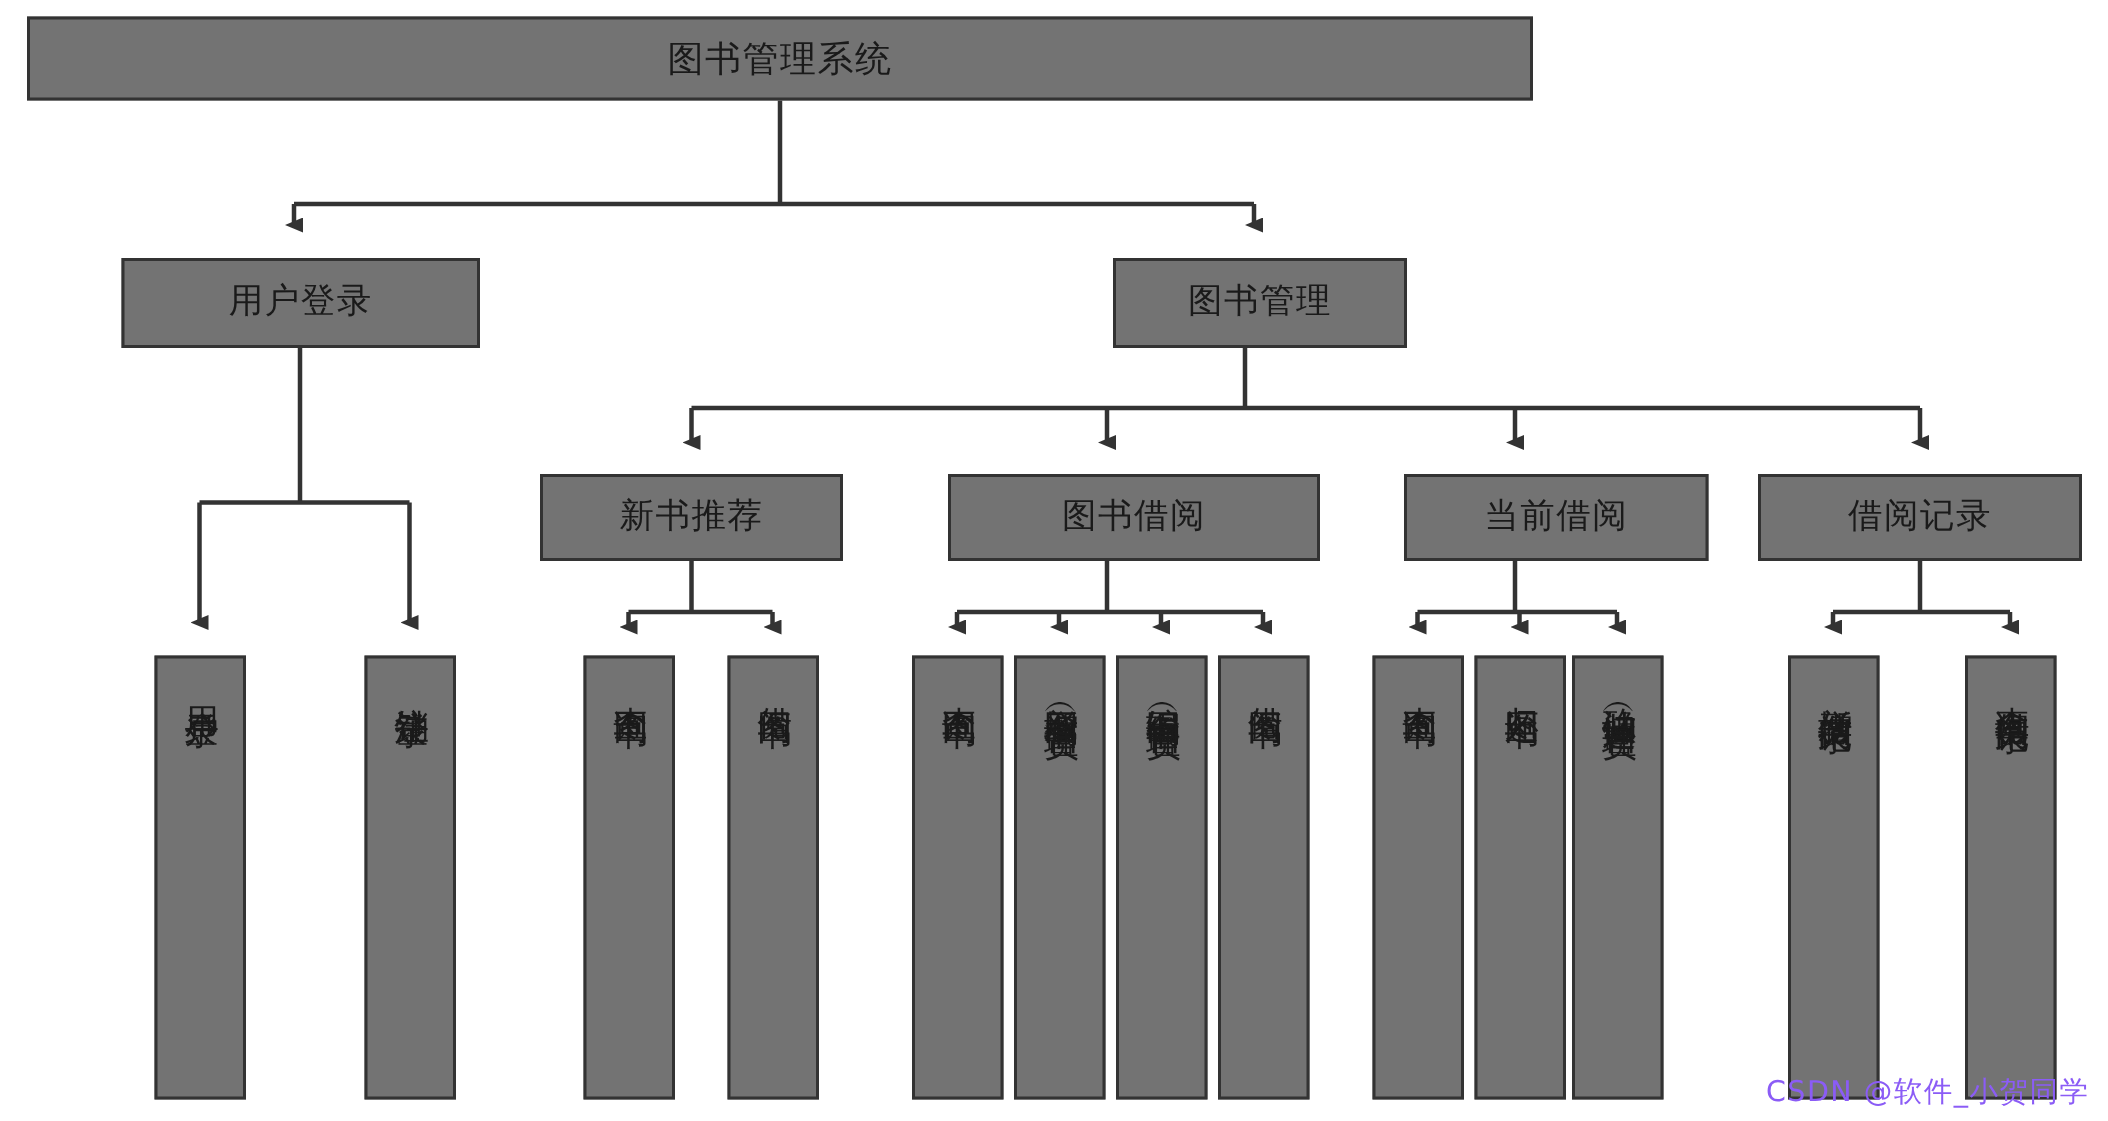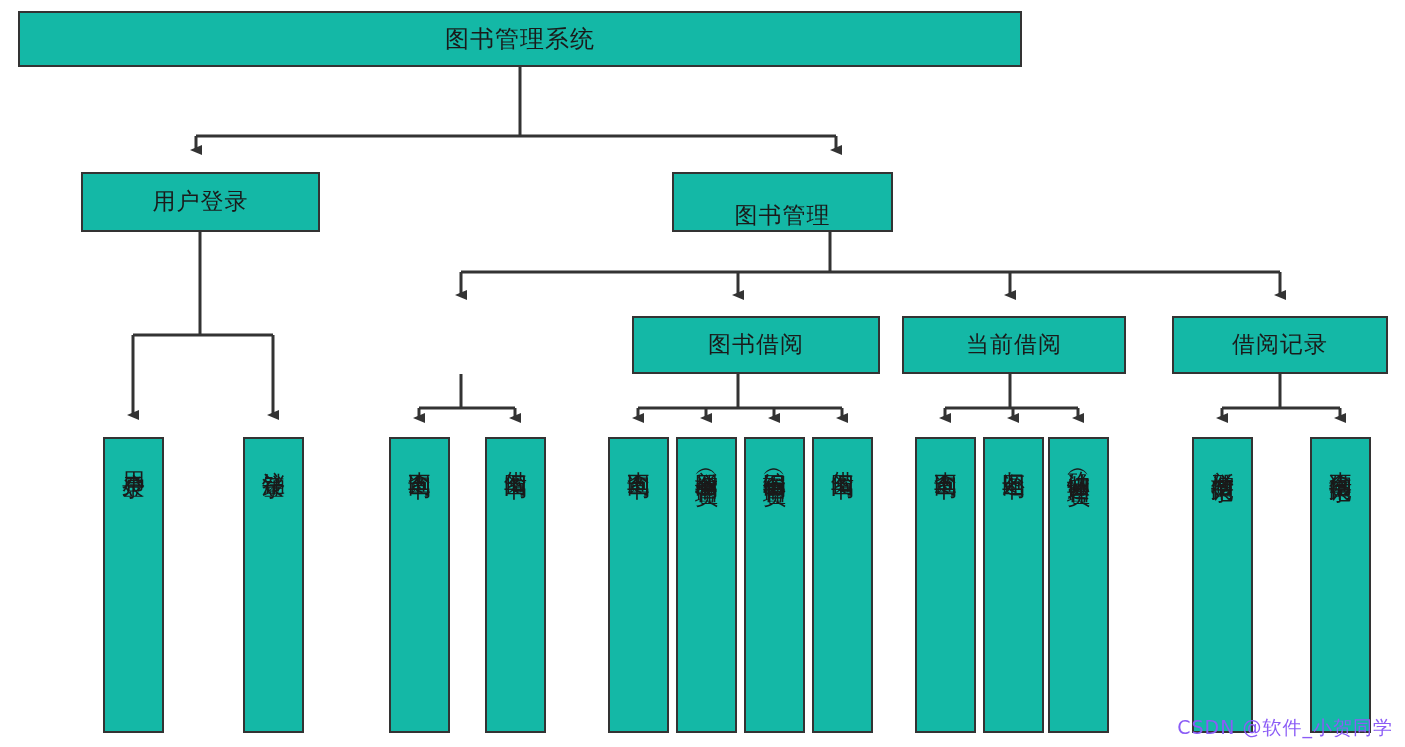--- a/index.html
+++ b/index.html
@@ -22,21 +22,21 @@
     left: 0;
     top: 0;
     width: 1405px;
     height: 747px;
     pointer-events: none;
   }
   .node {
     position: absolute;
     box-sizing: border-box;
     border: 2px solid #333333;
-    background: #14b8a6;
+    background: #737373;
     display: flex;
     align-items: center;
     justify-content: center;
     color: #1a1a1a;
   }
   .node.horiz {
     font-size: 23px;
     letter-spacing: 1px;
     line-height: 1.2;
   }
@@ -128,28 +128,31 @@
     </g>
   </svg>
 
   <div class="node horiz root" style="left:18px; top:11px; width:1004px; height:56px;">
     <span>图书管理系统</span>
   </div>
 
   <div class="node horiz" style="left:81px; top:172px; width:239px; height:60px;">
     <span>用户登录</span>
   </div>
-  <div class="node horiz" style="left:672px; top:172px; width:221px; height:60px;align-items:flex-end;">
+  <div class="node horiz" style="left:742px; top:172px; width:196px; height:60px;">
     <span>图书管理</span>
   </div>
 
+  <div class="node horiz" style="left:360px; top:316px; width:202px; height:58px;">
+    <span>新书推荐</span>
+  </div>
   <div class="node horiz" style="left:632px; top:316px; width:248px; height:58px;">
     <span>图书借阅</span>
   </div>
-  <div class="node horiz" style="left:902px; top:316px; width:224px; height:58px;">
+  <div class="node horiz" style="left:936px; top:316px; width:203px; height:58px;">
     <span>当前借阅</span>
   </div>
   <div class="node horiz" style="left:1172px; top:316px; width:216px; height:58px;">
     <span>借阅记录</span>
   </div>
 
   <div class="node leaf leaf-pad-mid" style="left:103px; top:437px; width:61px; height:296px;">
     <span class="vlabel">用户登录</span>
   </div>
   <div class="node leaf leaf-pad-mid" style="left:243px; top:437px; width:61px; height:296px;">

